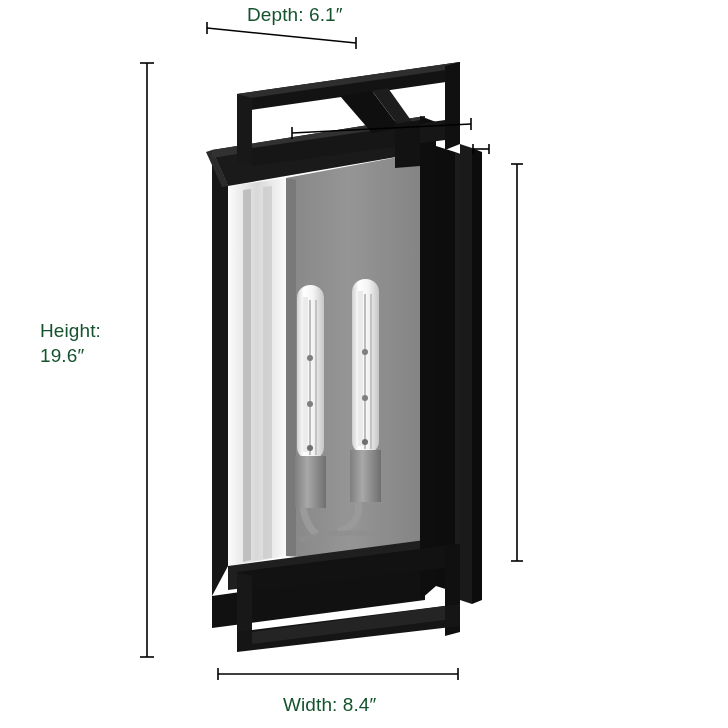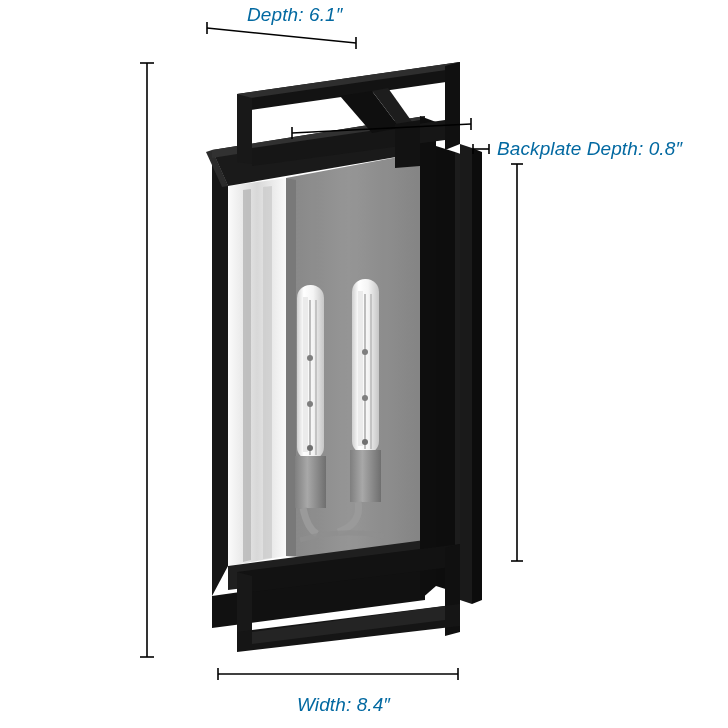--- a/index.html
+++ b/index.html
@@ -10,33 +10,32 @@
   #canvas {
     position: relative;
     width: 728px;
     height: 728px;
     background: #ffffff;
     font-family: "Liberation Sans", sans-serif;
     overflow: hidden;
   }
   .dim-label {
     position: absolute;
-    color: #0369a1;
+    color: #14532d;
     font-size: 19px;
     line-height: 25px;
     white-space: pre-line;
     letter-spacing: 0.1px;
-    font-style: italic;
   }
   #label-depth      { left: 247px; top: 2px; }
   #label-bp-width   { left: 468px; top: 90px; }
   #label-bp-depth   { left: 497px; top: 136px; }
   #label-bp-height  { left: 533px; top: 259px; }
   #label-height     { left: 40px;  top: 318px; }
-  #label-width      { left: 283px; top: 692px; margin-left: 14px; }
+  #label-width      { left: 283px; top: 692px; }
 
   svg.layer {
     position: absolute;
     left: 0;
     top: 0;
     width: 728px;
     height: 728px;
   }
   svg#dims { pointer-events: none; }
 </style>
@@ -201,19 +200,20 @@
         <line x1="218" y1="668" x2="218" y2="680"></line>
         <line x1="458" y1="668" x2="458" y2="680"></line>
       </g>
 
     </g>
   </svg>
 
   <div class="dim-label" id="label-depth">Depth: 6.1″</div>
 
 
-  <div class="dim-label" id="label-bp-depth">Backplate Depth: 0.8″</div>
-
-
+
+
+  <div class="dim-label" id="label-height">Height:
+19.6″</div>
 
   <div class="dim-label" id="label-width">Width: 8.4″</div>
 
 </div>
 
 </body></html>

